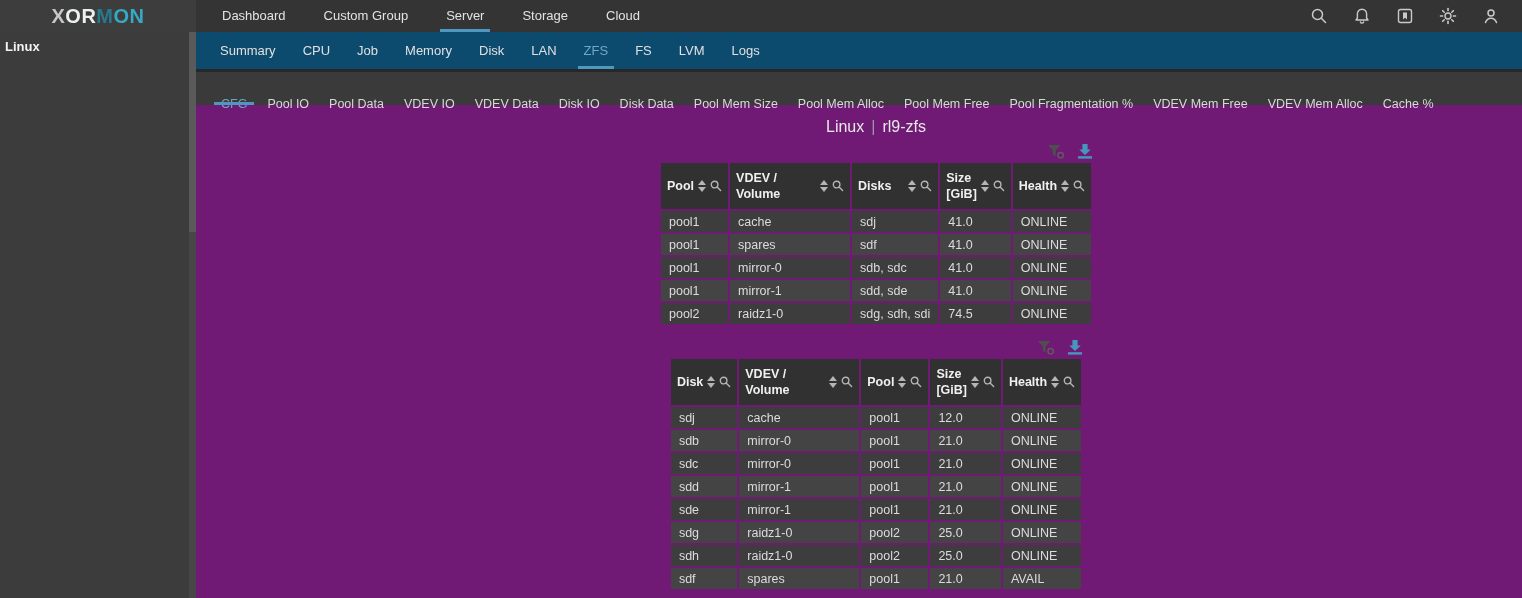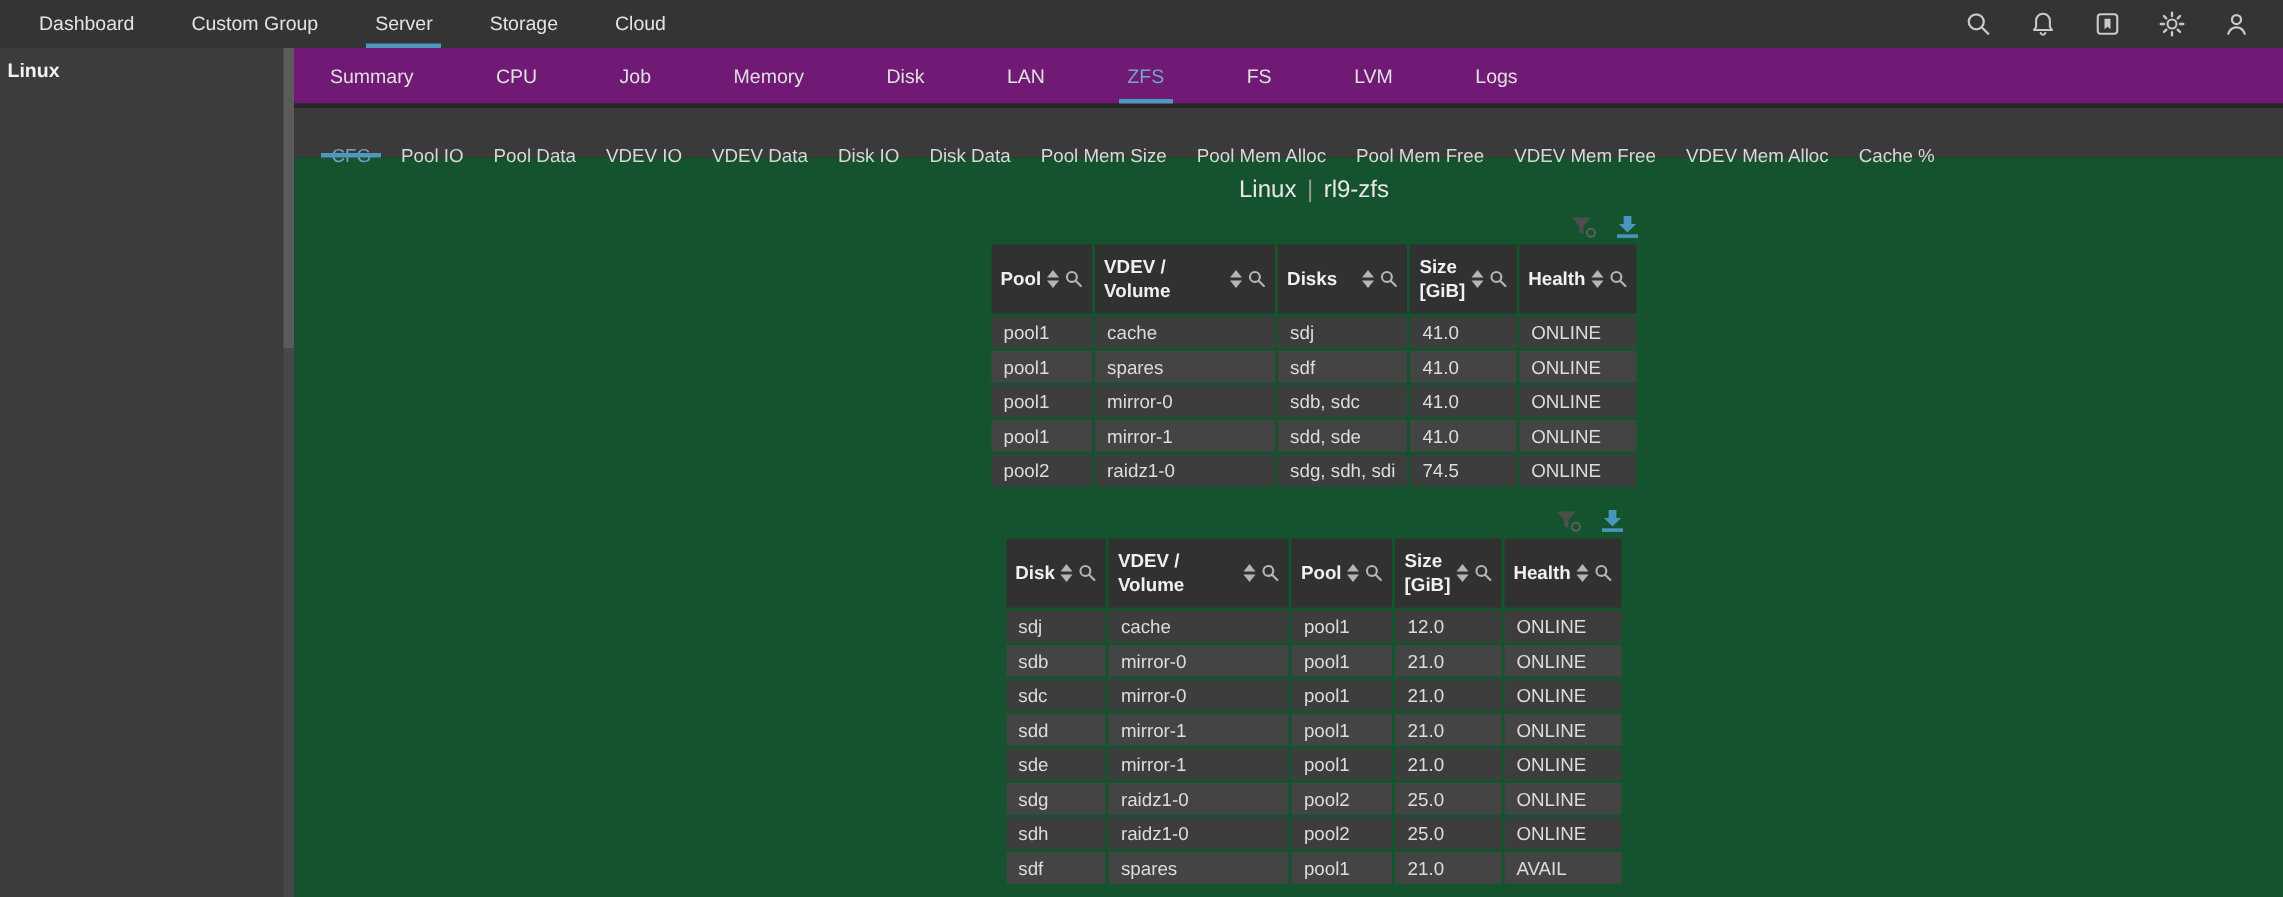--- a/index.html
+++ b/index.html
@@ -37,37 +37,37 @@
   .side-header { color:#f2f2f2; font-size:13px; font-weight:700; padding:7px 6px 5px 5px; }
   .side-list > div { color:#d6d6d6; font-size:12.5px; line-height:14.4px; padding:1px 10px 1px 13px;
                      cursor:pointer; white-space:nowrap; }
   .side-list > div.selected { background:#5b5b5b; color:#ffffff; font-weight:700; }
   .side-scroll { position:absolute; top:0; right:0; width:7px; height:100%; background:#474747; }
   .side-thumb { position:absolute; top:0; right:0; width:7px; height:200px; background:#5a5a5a; }
 
   
   .main { flex:1; display:flex; flex-direction:column; min-width:0; }
 
-  .subnav { height:37px; background:#701a75; display:flex; align-items:stretch; padding-left:14px; flex:none;gap:28px; }
+  .subnav { height:37px; background:#0c4a6e; display:flex; align-items:stretch; padding-left:14px; flex:none; }
   .subnav > div { position:relative; line-height:37px; padding:0 10px; margin-right:7px;
                   color:#e0e0e0; font-size:13px; cursor:pointer; white-space:nowrap; }
   .subnav > div.active { color:#73a7c4; }
   .subnav > div.active::after { content:""; position:absolute; left:4px; right:4px; bottom:0;
                   height:3px; background:#4e98c0; }
 
   .hr-gap { height:3px; background:#272727; flex:none; }
 
   .tabstrip { height:33px; background:#3a3a3a; display:flex; align-items:stretch; padding-left:16px; flex:none; }
   .tabstrip > div { position:relative; line-height:33px; padding:16px 9px; margin-right:2px;
                     color:#d8d8d8; font-size:12.5px; cursor:pointer; white-space:nowrap; }
   .tabstrip > div.active { color:#6fa3c3; }
   .tabstrip > div.active::after { content:""; position:absolute; left:2px; right:2px; bottom:0;
                     height:3px; background:#4e98c0; }
 
-  .content { flex:1; background:#14532d; overflow:hidden;padding-left:34px; }
+  .content { flex:1; background:#701a75; overflow:hidden;padding-left:34px; }
 
   .page-title { text-align:center; color:#e8e8e8; font-size:16px; margin:13px 0 0 0; font-weight:400; }
   .title-sep { color:#9a9a9a; margin:0 7px; }
 
   
   .table-wrap { width:max-content; margin:0 auto; }
   .table-actions { display:flex; justify-content:flex-end; align-items:center; gap:12px;
                    height:18px; margin:6px 0 1px 0; }
   .table-actions .act { cursor:pointer; display:flex; align-items:center; }
 
@@ -100,20 +100,23 @@
   .tri-down { width:0; height:0; border-left:4px solid transparent; border-right:4px solid transparent;
             border-top:5px solid #b5b5b5; }
   .mag { cursor:pointer; }
 
   .tbl2-spacer { height:6px; }
 </style>
 </head>
 <body>
 
 <div class="topbar">
+  <div class="logo-block">
+    <div class="logo"><span class="logo-x">X</span><span class="logo-or">OR</span><span class="logo-m">M</span><span class="logo-on">ON</span></div>
+  </div>
   <div class="tnav">
       <div>Dashboard</div>
       <div>Custom Group</div>
       <div class="active">Server</div>
       <div>Storage</div>
       <div>Cloud</div>
     </div>
   <div class="top-icons">
     <span class="ic">
       <svg width="18" height="18" viewBox="0 0 18 18">
@@ -183,20 +186,21 @@
         <div class="active">CFG</div>
         <div>Pool IO</div>
         <div>Pool Data</div>
         <div>VDEV IO</div>
         <div>VDEV Data</div>
         <div>Disk IO</div>
         <div>Disk Data</div>
         <div>Pool Mem Size</div>
         <div>Pool Mem Alloc</div>
         <div>Pool Mem Free</div>
+        <div>Pool Fragmentation %</div>
         <div>VDEV Mem Free</div>
         <div>VDEV Mem Alloc</div>
         <div>Cache %</div>
       </div>
 
     <div class="content">
       <div class="page-title">
         <span>Linux</span><span class="title-sep">|</span><span>rl9-zfs</span>
       </div>
 

